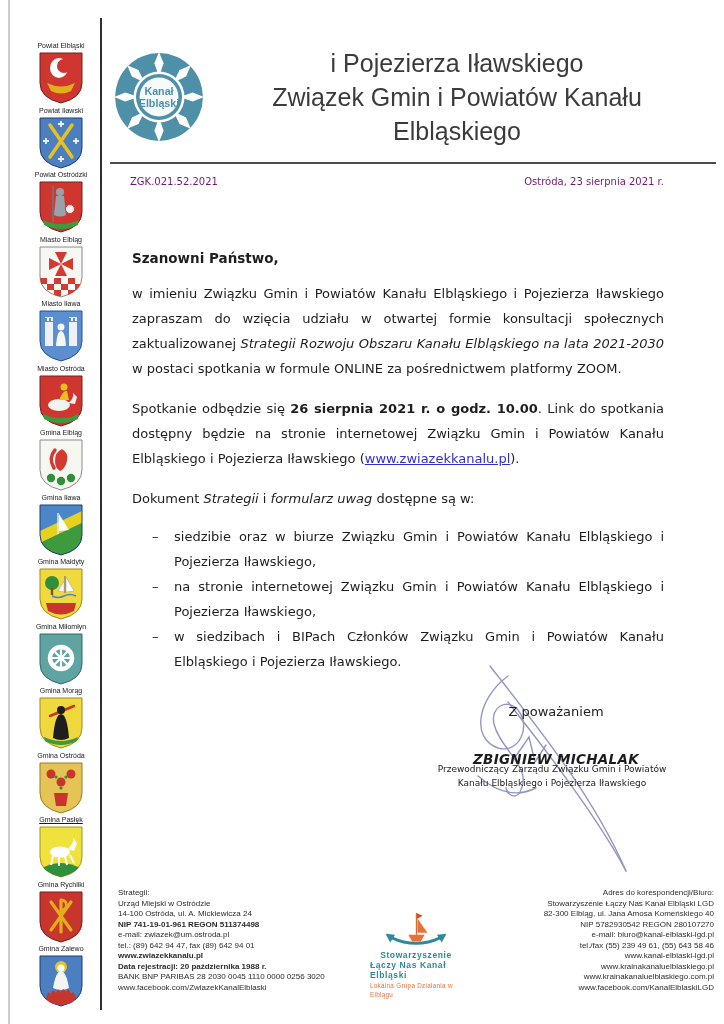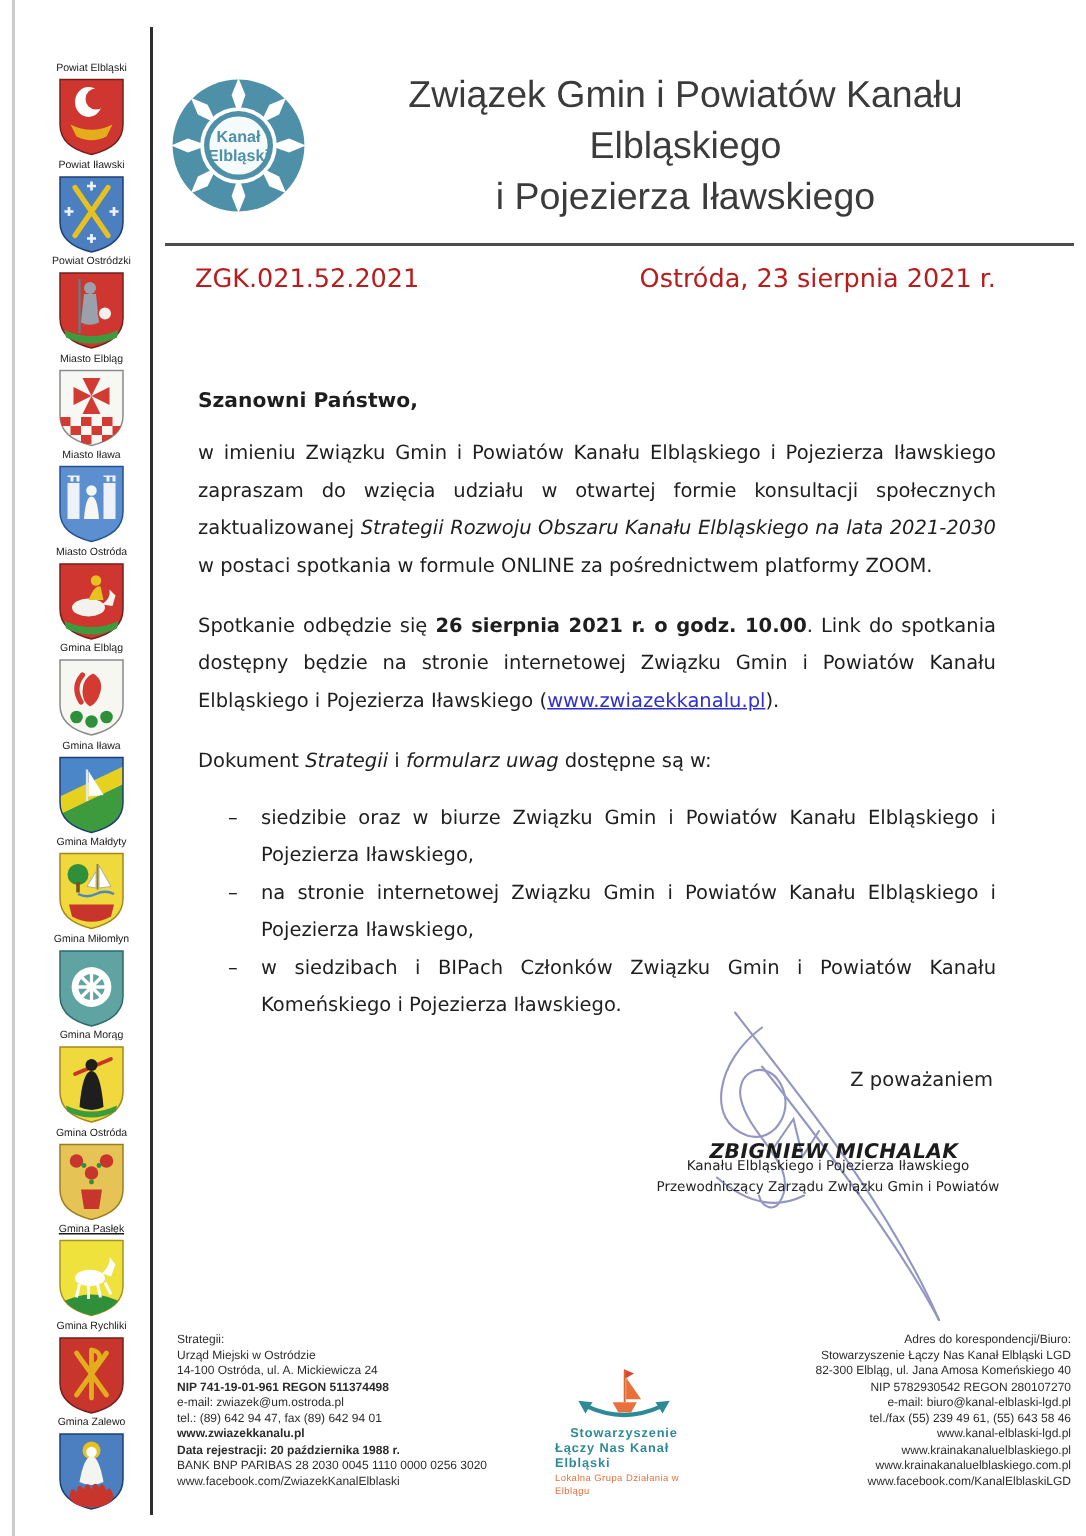--- a/index.html
+++ b/index.html
@@ -18,35 +18,35 @@
   .crest:nth-child(13) .crest-label{text-decoration:underline;}
   .crest-svg{width:46px;height:54px;display:block;}
   
   .content{position:absolute;left:110px;right:8px;top:0;}
   .hdr{display:flex;align-items:center;padding:46px 4px 0 2px;}
   .wheel-logo{width:94px;height:94px;flex:none;}
   .titles{flex:1;text-align:center;font-family:"Liberation Sans",sans-serif;
           font-size:25px;line-height:34px;color:#3b3b3b;padding-right:4px;}
   .hrule{margin-top:14px;border-top:2px solid #4c4c4c;}
   .refrow{display:flex;justify-content:space-between;padding:12px 52px 0 20px;
-          font-size:17px;color:#b91c1c;}
+          font-size:10px;color:#701a75;}
   .lbody{padding:0 52px 0 22px;font-size:13px;}
   .salutation{margin-top:63px;font-weight:bold;font-size:13.5px;}
   .para{margin:15px 0 0 0;text-align:justify;line-height:25px;}
   .seg-i{font-style:italic;}
   .seg-b{font-weight:700;margin-top:28px;}
   .seg-link{color:#2f2fd0;text-decoration:underline;cursor:pointer;}
   .list{margin-top:13px;padding-left:20px;}
   .li{display:flex;line-height:25px;}
   .li-m{width:22px;flex:none;}
   .li-t{flex:1;text-align:justify;}
   
   .sig{position:relative;height:222px;}
   .sig-svg{position:absolute;left:288px;top:-16px;width:268px;height:228px;}
-  .sig-closing{position:absolute;top:30px;left:318px;width:212px;text-align:right;font-size:13px;color:#222;}
+  .sig-closing{position:absolute;top:30px;left:318px;width:212px;text-align:center;font-size:13px;color:#222;}
   .sig-name{position:absolute;top:48px;left:318px;width:212px;text-align:center;
             font-weight:bold;font-style:italic;font-size:13.5px;color:#1c1c1c;letter-spacing:.3px;margin-top:29px;}
   .sig-role{position:absolute;top:88px;left:275px;width:290px;text-align:center;
             font-size:9px;line-height:14px;color:#222;}
   
   .footer{position:absolute;left:110px;right:8px;top:888px;display:flex;
           font-family:"Liberation Sans",sans-serif;font-size:8px;line-height:10.5px;color:#2c2c2c;}
   .f-left{width:252px;padding-left:8px;}
   .f-right{width:252px;text-align:right;padding-right:2px;}
   .f-center{flex:1;display:flex;flex-direction:column;align-items:center;padding-top:22px;}
@@ -282,22 +282,22 @@
           <path d="M46 2l4.5 11L46 26l-4.5-13z" transform="rotate(270 46 46)"></path>
           <path d="M46 2l4.5 11L46 26l-4.5-13z" transform="rotate(315 46 46)"></path>
         </g>
         <circle cx="46" cy="46" r="25" fill="#ffffff"></circle>
         <circle cx="46" cy="46" r="22.5" fill="#4e90a8"></circle>
         <circle cx="46" cy="46" r="19" fill="#f5fafb"></circle>
         <text x="46" y="44" text-anchor="middle" font-family="Liberation Sans, sans-serif" font-size="10.5" font-weight="bold" fill="#4e90a8">Kanał</text>
         <text x="46" y="56" text-anchor="middle" font-family="Liberation Sans, sans-serif" font-size="10.5" font-weight="bold" fill="#4e90a8">Elbląski</text>
       </svg>
       <div class="titles">
+        <div>i Pojezierza Iławskiego</div>
         <div>Związek Gmin i Powiatów Kanału Elbląskiego</div>
-        <div>i Pojezierza Iławskiego</div>
       </div>
     </div>
 
     <div class="hrule"></div>
 
     <div class="refrow">
       <span>ZGK.021.52.2021</span>
       <span>Ostróda, 23 sierpnia 2021 r.</span>
     </div>
 
@@ -312,39 +312,39 @@
           <div class="li">
             <span class="li-m">–</span>
             <span class="li-t">siedzibie oraz w biurze Związku Gmin i Powiatów Kanału Elbląskiego i Pojezierza Iławskiego,</span>
           </div>
           <div class="li">
             <span class="li-m">–</span>
             <span class="li-t">na stronie internetowej Związku Gmin i Powiatów Kanału Elbląskiego i Pojezierza Iławskiego,</span>
           </div>
           <div class="li">
             <span class="li-m">–</span>
-            <span class="li-t">w siedzibach i BIPach Członków Związku Gmin i Powiatów Kanału Komeńskiego i Pojezierza Iławskiego.</span>
+            <span class="li-t">w siedzibach i BIPach Członków Związku Gmin i Powiatów Kanału Elbląskiego i Pojezierza Iławskiego.</span>
           </div>
         </div>
 
       <div class="sig">
         <svg class="sig-svg" viewBox="0 0 268 228">
           <g fill="none" stroke="#8284b8" stroke-width="1.4" stroke-linecap="round" opacity="0.85">
             <path d="M88 18 C 58 40, 50 80, 78 90 C 98 96, 112 70, 98 52 C 88 40, 70 48, 74 66 C 80 92, 114 110, 100 134 C 96 141, 88 138, 86 130"></path>
             <path d="M70 8 C 112 62, 172 135, 206 213"></path>
             <path d="M206 213 C 178 160, 126 92, 88 44"></path>
             <path d="M96 98 l13 -19 l6 25 l11 -17"></path>
             <path d="M58 118 q30 26 58 12"></path>
           </g>
         </svg>
         <div class="sig-closing">Z poważaniem</div>
         <div class="sig-name">ZBIGNIEW MICHALAK</div>
         <div class="sig-role">
+          <div>Przewodniczący Zarządu Związku Gmin i Powiatów</div>
           <div>Kanału Elbląskiego i Pojezierza Iławskiego</div>
-          <div>Przewodniczący Zarządu Związku Gmin i Powiatów</div>
         </div>
       </div>
     </div>
   </div>
 
   <div class="footer">
     <div class="f-left">
         <div class="f-line">Strategii:</div>
         <div class="f-line">Urząd Miejski w Ostródzie</div>
         <div class="f-line">14-100 Ostróda, ul. A. Mickiewicza 24</div>

